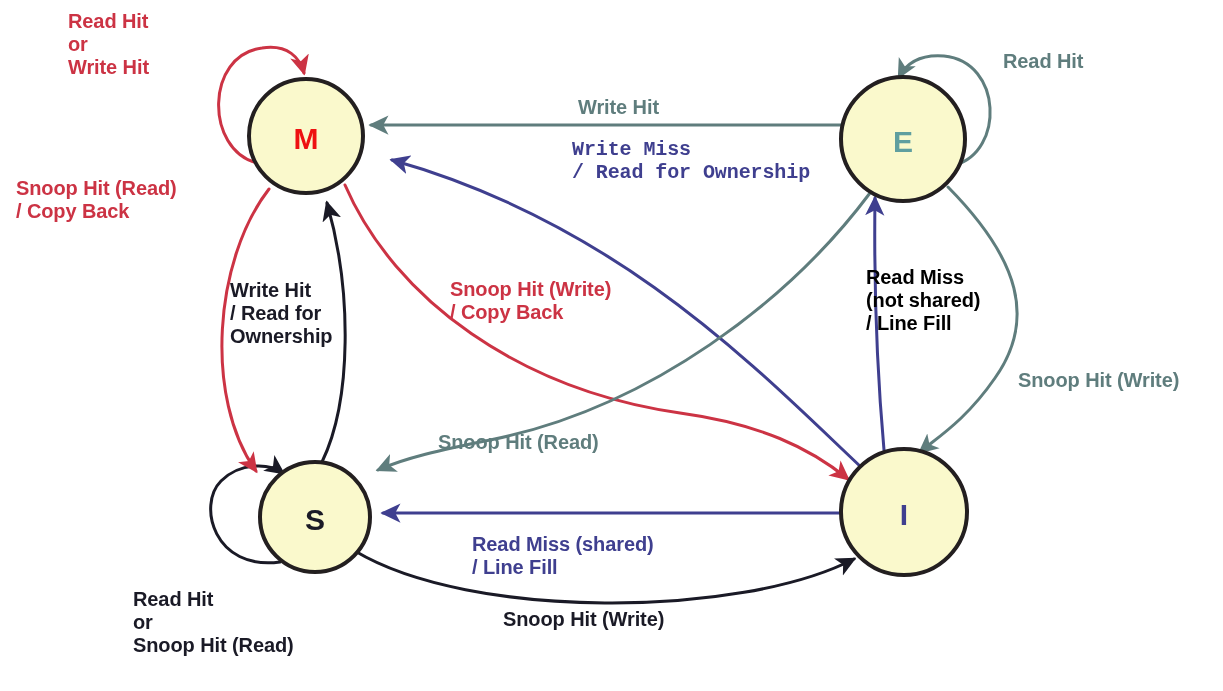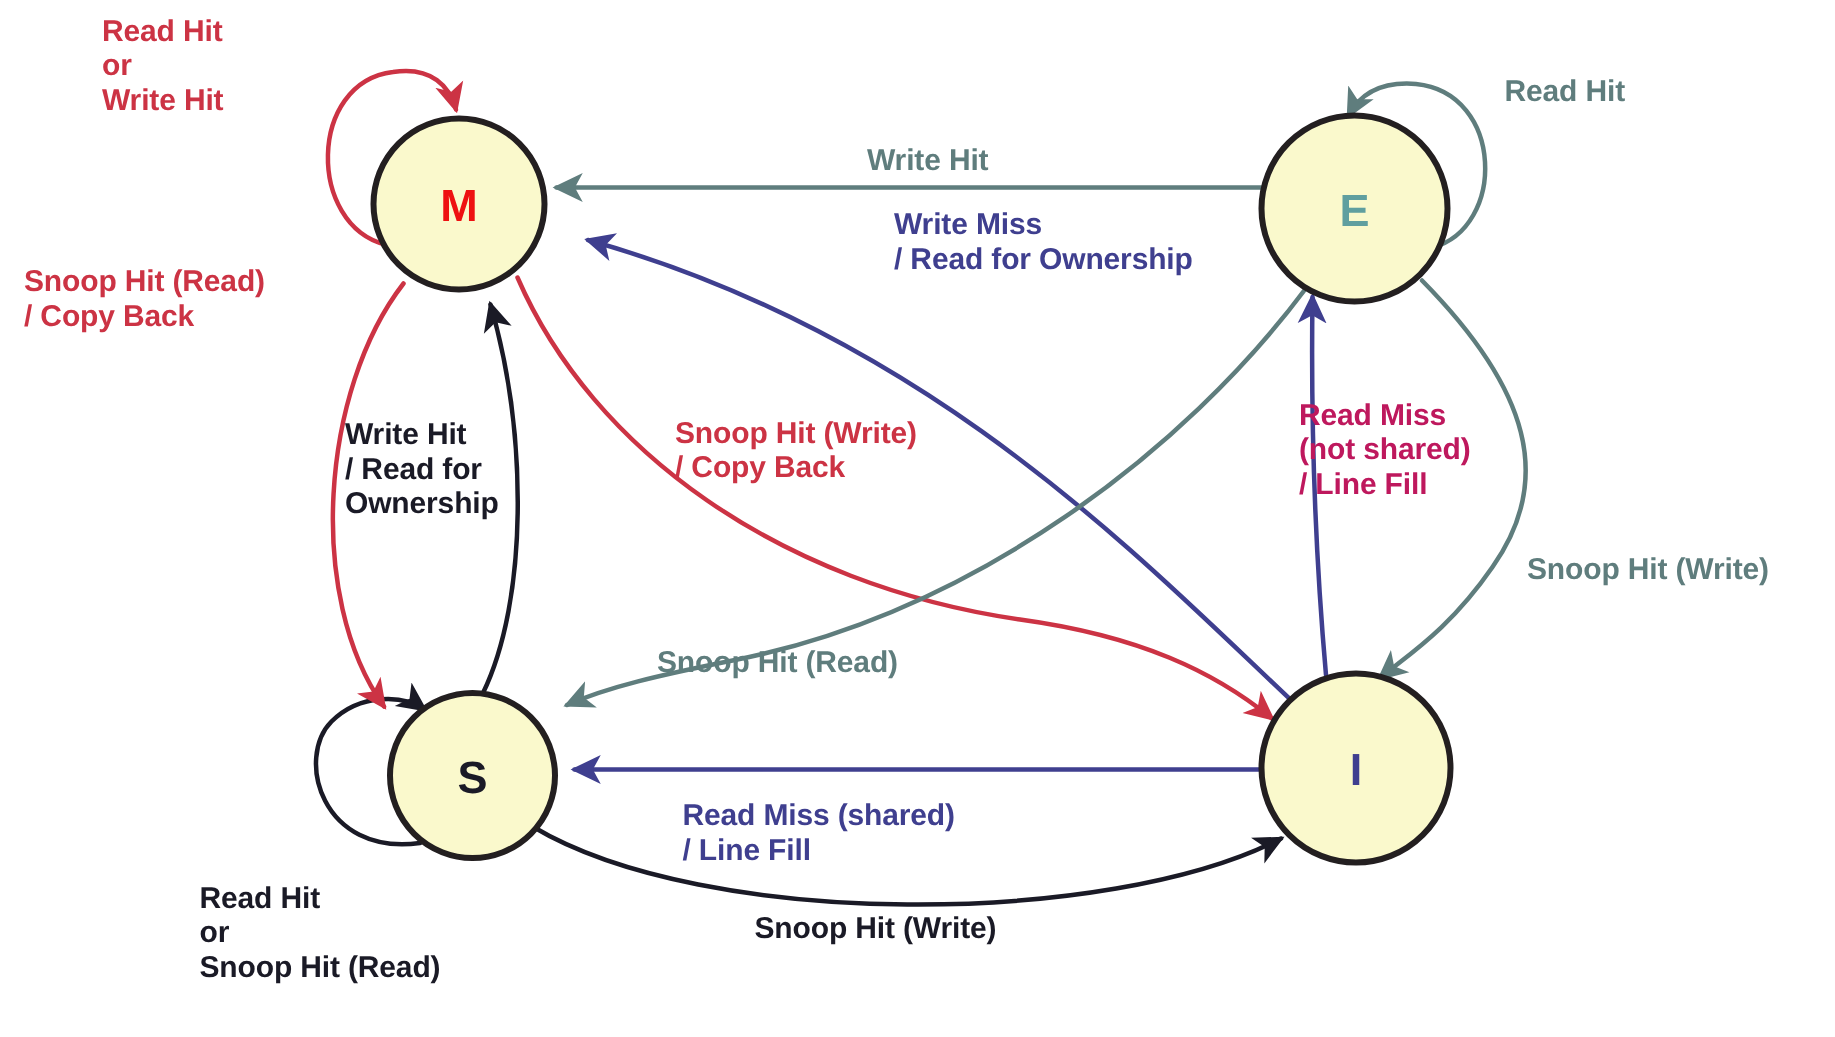--- a/index.html
+++ b/index.html
@@ -126,39 +126,39 @@
 Write Hit</div>
 
   <div class="edge-label" style="left:1003px; top:50px; color:#5f7d7d;">Read Hit</div>
 
   <div class="edge-label" style="left:133px; top:588px; color:#1a1a26;">Read Hit
 or
 Snoop Hit (Read)</div>
 
   <div class="edge-label" style="left:578px; top:96px; color:#5f7d7d;">Write Hit</div>
 
-  <div class="edge-label" style="left:596px; top:139px; color:#3f3f8f;">Write Miss
+  <div class="edge-label" style="left:572px; top:139px; color:#3f3f8f;font-family:Liberation Mono, monospace;">Write Miss
 / Read for Ownership</div>
 
   <div class="edge-label" style="left:16px;  top:177px; color:#cc3344;">Snoop Hit (Read)
 / Copy Back</div>
 
   <div class="edge-label" style="left:230px; top:279px; color:#1a1a26;">Write Hit
 / Read for
 Ownership</div>
 
   <div class="edge-label" style="left:450px; top:278px; color:#cc3344;">Snoop Hit (Write)
 / Copy Back</div>
 
-  <div class="edge-label" style="left:866px; top:266px; color:#be185d;">Read Miss
+  <div class="edge-label" style="left:866px; top:266px; color:#000000;">Read Miss
 (not shared)
 / Line Fill</div>
 
   <div class="edge-label" style="left:1018px; top:369px; color:#5f7d7d;">Snoop Hit (Write)</div>
 
   <div class="edge-label" style="left:438px; top:431px; color:#5f7d7d;">Snoop Hit (Read)</div>
 
-  <div class="edge-label" style="left:455px; top:533px; color:#3f3f8f;">Read Miss (shared)
+  <div class="edge-label" style="left:472px; top:533px; color:#3f3f8f;">Read Miss (shared)
 / Line Fill</div>
 
   <div class="edge-label" style="left:503px; top:608px; color:#1a1a26;">Snoop Hit (Write)</div>
 
 </div>
 
 </body></html>

